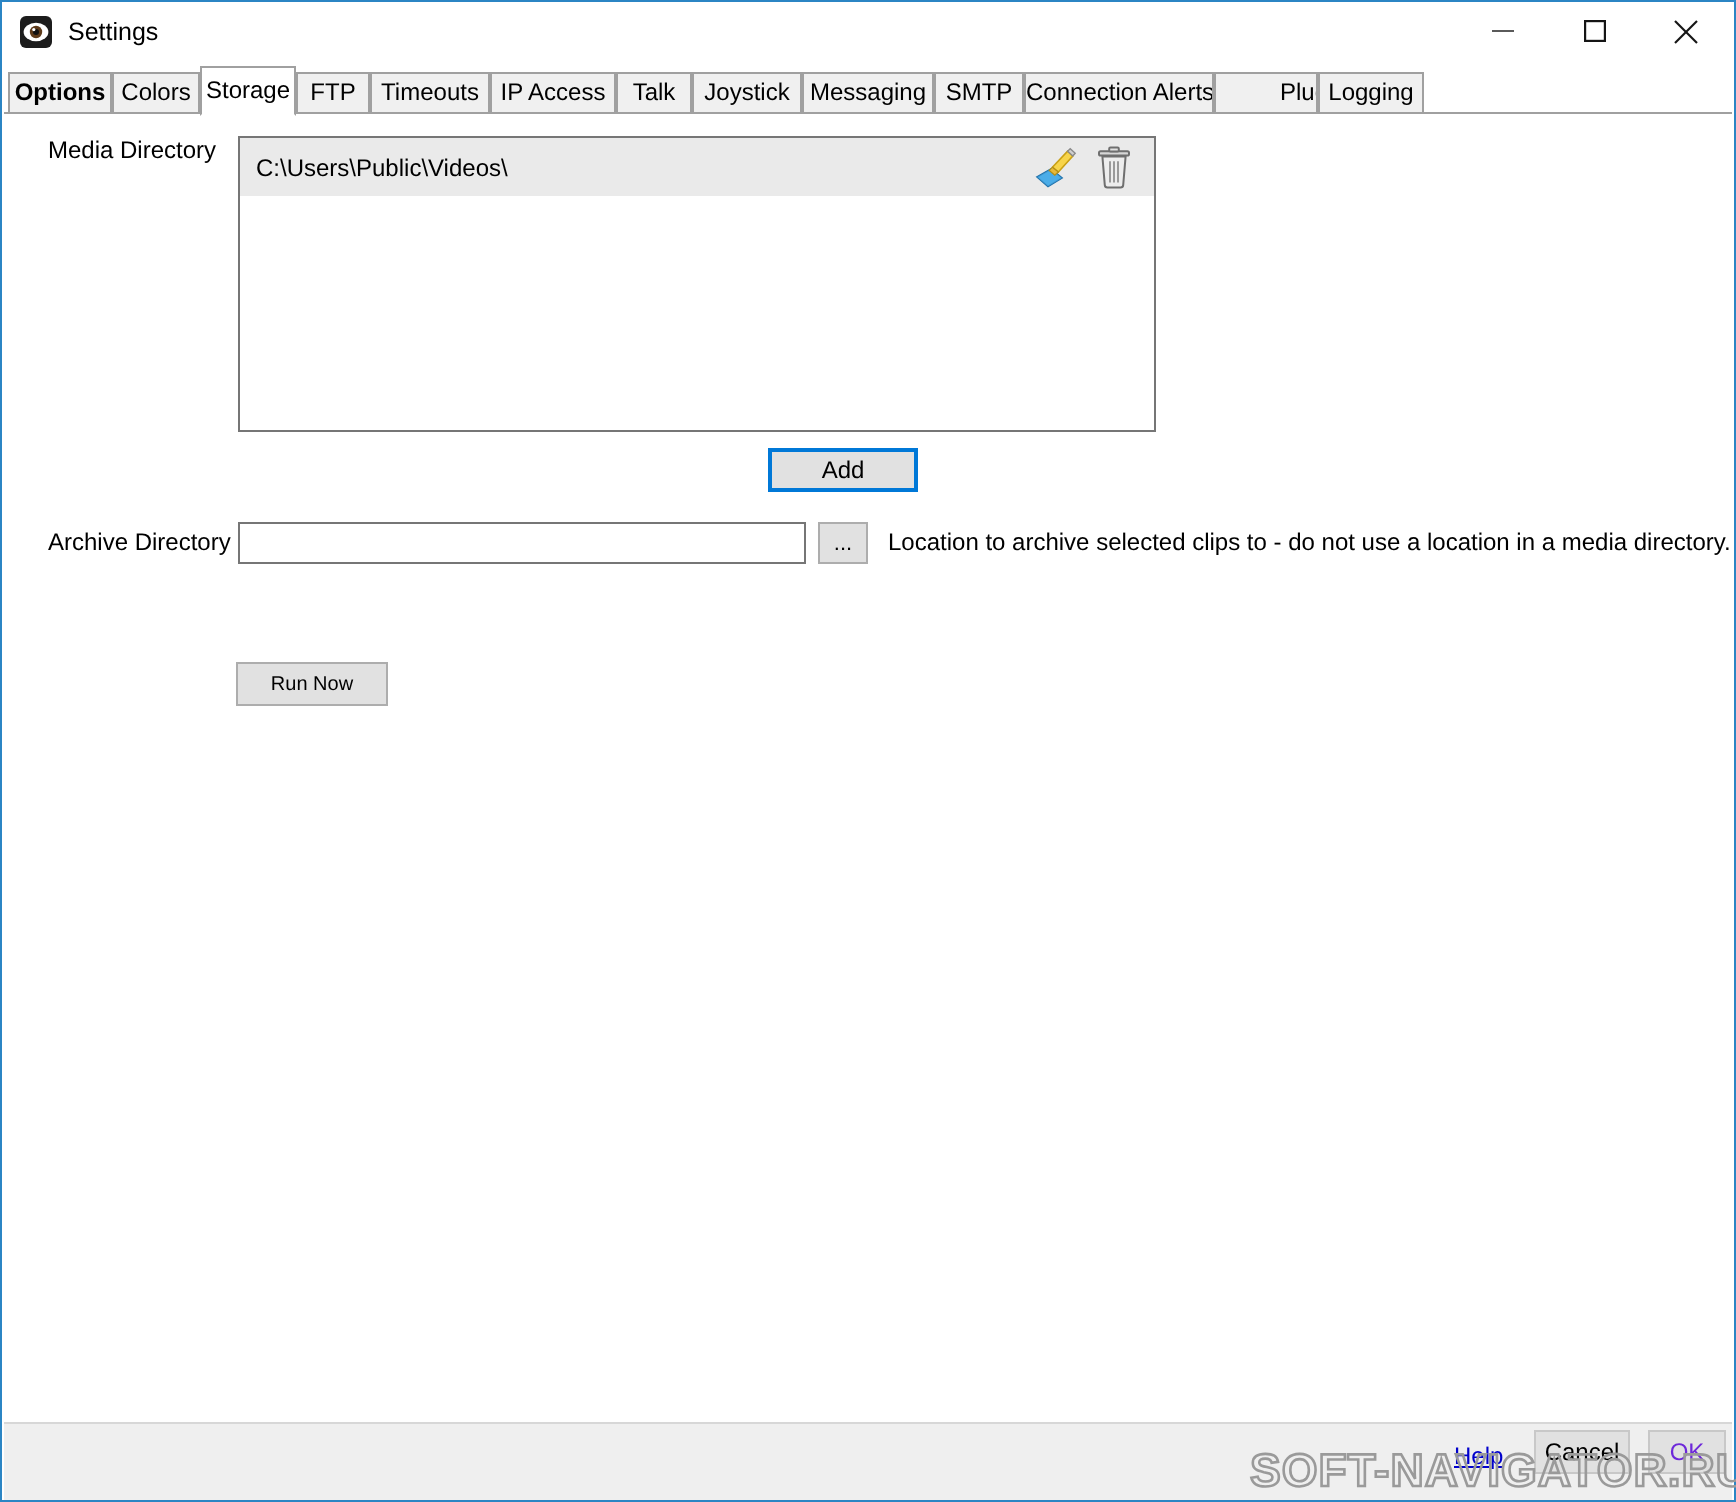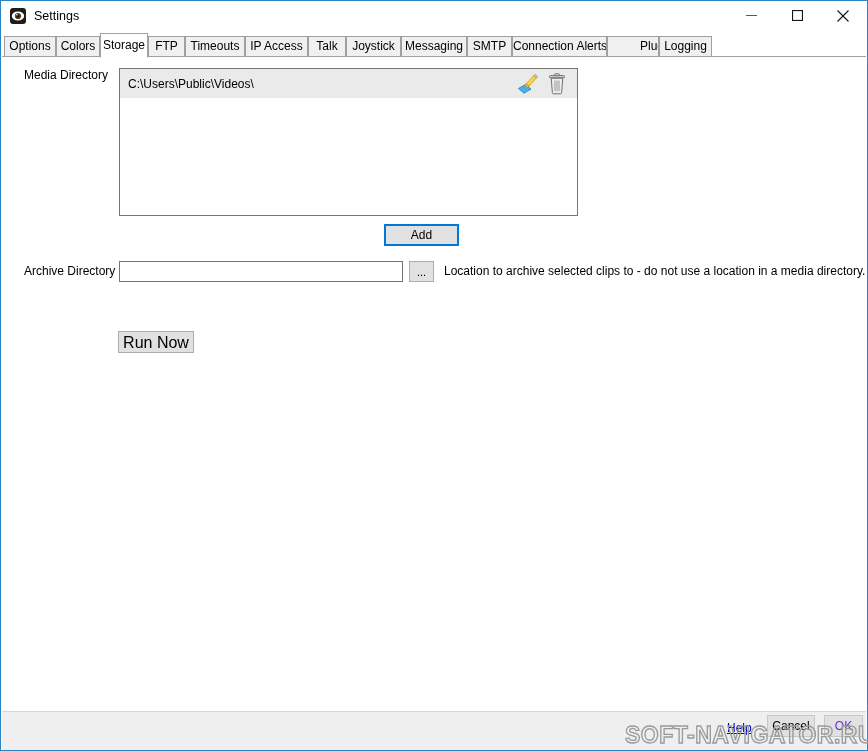--- a/index.html
+++ b/index.html
@@ -216,21 +216,21 @@
 
   
   #run-now-button {
     position: absolute;
     left: 116px; top: 274px;
     width: 76px; height: 22px;
     box-sizing: border-box;
     background: #e1e1e1;
     border: 1px solid #adadad;
     font-family: "Liberation Sans", sans-serif;
-    font-size: 16px;
+    font-size: 10px;
     color: #000;
     text-align: center;
     line-height: 19px;
     cursor: default;
     padding: 0;
   }
 
   
   #bottombar {
     position: absolute;
@@ -325,21 +325,21 @@
     </button>
     <button class="winbtn" id="btn-close">
       <svg width="12" height="12" viewBox="0 0 12 12">
         <line x1="0.5" y1="0.5" x2="11.5" y2="11.5" stroke="#151515" stroke-width="1.1"></line>
         <line x1="11.5" y1="0.5" x2="0.5" y2="11.5" stroke="#151515" stroke-width="1.1"></line>
       </svg>
     </button>
   </div>
 
   <div id="tabstrip">
-    <div class="tab" style="left:2px;   width:52px;">Options</div>
+    <div class="tab" style="left:2px;   width:52px;font-weight:bold;">Options</div>
     <div class="tab" style="left:54px;  width:44px;">Colors</div>
     <div class="tab selected" style="left:98px;  width:48px;">Storage</div>
     <div class="tab" style="left:146px; width:37px;">FTP</div>
     <div class="tab" style="left:183px; width:60px;">Timeouts</div>
     <div class="tab" style="left:243px; width:63px;">IP Access</div>
     <div class="tab" style="left:306px; width:38px;">Talk</div>
     <div class="tab" style="left:344px; width:55px;">Joystick</div>
     <div class="tab" style="left:399px; width:66px;">Messaging</div>
     <div class="tab" style="left:465px; width:45px;">SMTP</div>
     <div class="tab" style="left:510px; width:95px;">Connection Alerts</div>

